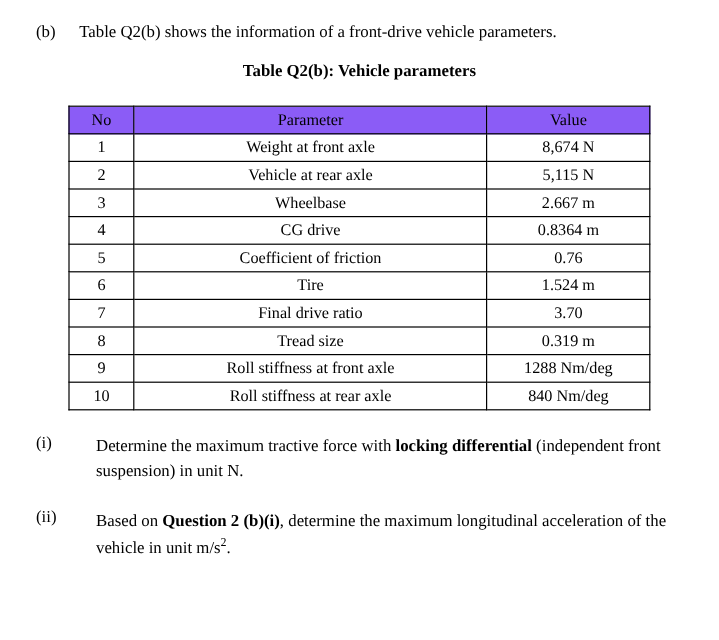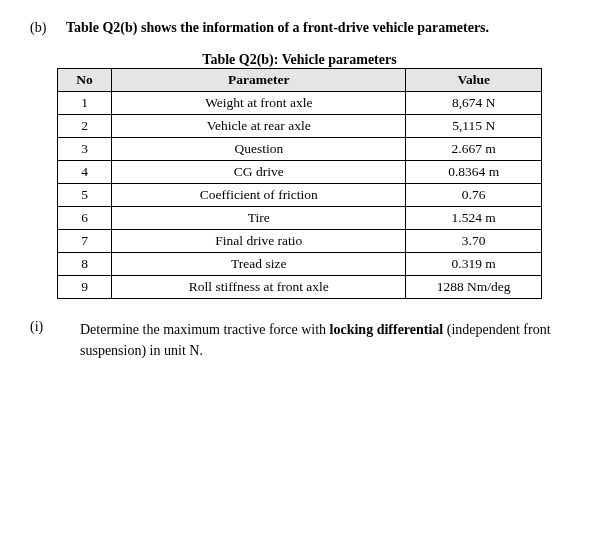--- a/index.html
+++ b/index.html
@@ -19,47 +19,46 @@
       margin-bottom: 16px;
     }
 
     .part-label {
       min-width: 36px;
       font-size: 14px;
     }
 
     .part-content {
       flex: 1;
-      font-weight: bold;
     }
 
     .table-title {
       text-align: center;
       font-weight: bold;
       font-size: 14px;
-      margin-bottom: 0;
+      margin-bottom: 20px;
     }
 
     .params-table {
       border-collapse: collapse;
       margin: 0 auto;
       width: 90%;
     }
 
     .params-table th,
     .params-table td {
       border: 1px solid #000;
       padding: 3px 10px;
       text-align: center;
       font-size: 13.5px;
     }
 
     .params-table th {
-      font-weight: bold;
-      background: #e5e5e5;
+      font-weight: normal;
+      background: #8b5cf6;
     }
 
     .params-table td:first-child {
       width: 48px;
     }
 
     .params-table td:nth-child(2) {
       width: 260px;
     }
 
@@ -116,21 +115,21 @@
           <td>Weight at front axle</td>
           <td>8,674 N</td>
         </tr>
         <tr>
           <td>2</td>
           <td>Vehicle at rear axle</td>
           <td>5,115 N</td>
         </tr>
         <tr>
           <td>3</td>
-          <td>Question</td>
+          <td>Wheelbase</td>
           <td>2.667 m</td>
         </tr>
         <tr>
           <td>4</td>
           <td>CG drive</td>
           <td>0.8364 m</td>
         </tr>
         <tr>
           <td>5</td>
           <td>Coefficient of friction</td>
@@ -149,22 +148,31 @@
         <tr>
           <td>8</td>
           <td>Tread size</td>
           <td>0.319 m</td>
         </tr>
         <tr>
           <td>9</td>
           <td>Roll stiffness at front axle</td>
           <td>1288 Nm/deg</td>
         </tr>
+        <tr>
+          <td>10</td>
+          <td>Roll stiffness at rear axle</td>
+          <td>840 Nm/deg</td>
+        </tr>
       </tbody>
   </table>
 </div>
 
 <div id="sub-questions-container">
     <div class="sub-question">
       <span class="sub-label">(i)</span>
       <div class="sub-content">Determine the maximum tractive force with <b>locking differential</b> (independent front suspension) in unit N.</div>
     </div>
+    <div class="sub-question">
+      <span class="sub-label">(ii)</span>
+      <div class="sub-content">Based on <b>Question 2 (b)(i)</b>, determine the maximum longitudinal acceleration of the vehicle in unit m/s<sup>2</sup>.</div>
+    </div>
   </div>
 
 </body></html>

